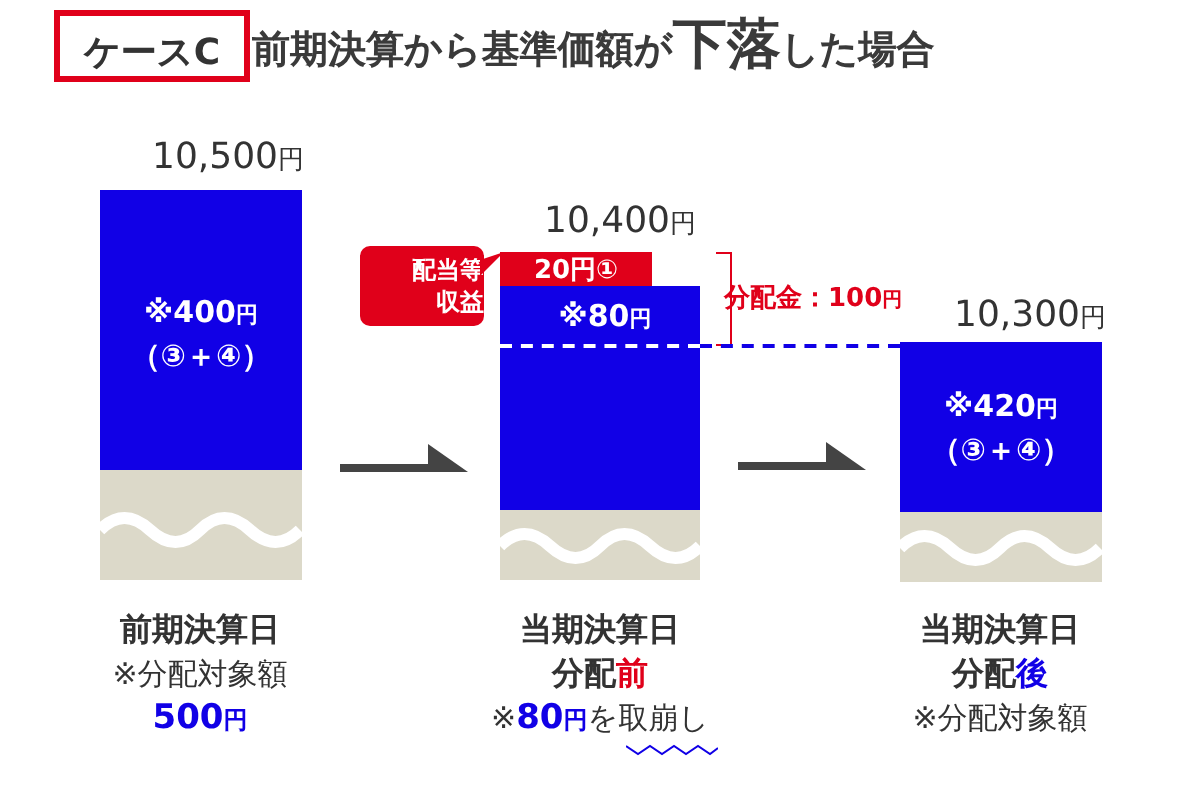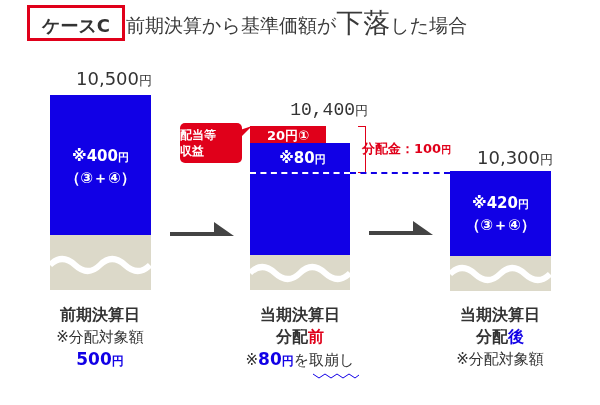--- a/index.html
+++ b/index.html
@@ -1,30 +1,30 @@
 <!DOCTYPE html>
 <html><head>
 <meta charset="utf-8">
 <style>
   html,body{margin:0;padding:0;background:#fff;}
   body{width:600px;height:405px;position:relative;overflow:hidden;font-family:"DejaVu Sans","Liberation Sans",sans-serif;color:#333;}
   .abs{position:absolute;}
   .case-box{left:27px;top:5px;width:98px;height:36px;border:3px solid #e0001a;box-sizing:border-box;display:flex;align-items:flex-end;justify-content:center;font-size:18px;font-weight:bold;color:#333;}
-  .title{left:126px;top:8px;font-size:19px;font-weight:normal;color:#3a3a3a;white-space:nowrap;line-height:30px;}
+  .title{left:126px;top:8px;font-size:19px;font-weight:bold;color:#3a3a3a;white-space:nowrap;line-height:30px;}
   .title .big{font-size:27px;}
   .value-label{font-size:18px;color:#333;text-align:right;white-space:nowrap;}
   .value-label .yen{font-size:13px;}
   .bar{background:#1100e6;}
   .base{background:#dcd9c9;overflow:hidden;}
   .bar-text{color:#fff;font-size:15px;text-align:center;line-height:20px;font-weight:bold;}
   .bar-text .yen{font-size:11px;}
   .arrow{height:4px;background:#444;}
   .arrow-head{width:0;height:0;border-left:20px solid #444;border-top:14px solid transparent;}
   .red-bar{background:#e0001a;color:#fff;font-size:13px;font-weight:bold;text-align:center;line-height:19px;}
-  .callout{background:#e0001a;color:#fff;font-size:12px;font-weight:bold;border-radius:5px;text-align:left;line-height:16px;padding:4px 0;}
+  .callout{background:#e0001a;color:#fff;font-size:12px;font-weight:bold;border-radius:5px;text-align:right;line-height:16px;padding:4px 0;}
   .bracket{border:1.5px solid #e0001a;border-left:none;}
   .dist-label{color:#e0001a;font-size:13px;font-weight:bold;white-space:nowrap;}
   .dashed{border-top:2px dashed #1100e6;}
   .dashed-w{border-top:2px dashed #fff;}
   .cap{font-size:16px;font-weight:bold;color:#333;text-align:center;white-space:nowrap;line-height:22px;}
   .cap2{font-size:15px;color:#333;text-align:center;white-space:nowrap;line-height:22px;}
   .blue-num{color:#1100e6;font-weight:bold;font-size:17px;}
   .blue-num .yen{font-size:12px;}
   .red{color:#e0001a;}
   .blue{color:#1100e6;}
@@ -49,21 +49,21 @@
 </div>
 <div class="abs base" style="left:50px;top:235px;width:101px;height:55px;">
   <svg width="101" height="55">
       <path d="M0,30 Q12,18 25,30 T50,30 T75,30 T100,30" stroke="#fff" stroke-width="6" fill="none"></path>
     </svg>
 </div>
 
 <div class="abs arrow" style="left:170px;top:232px;width:46px;"></div>
 <div class="abs arrow-head" style="left:214px;top:222px;"></div>
 
-<div class="abs value-label" style="left:264px;top:100px;width:104px;font-family:Liberation Mono, monospace;">
+<div class="abs value-label" style="left:244px;top:100px;width:104px;">
   <span>10,400</span><span class="yen">円</span>
 </div>
 <div class="abs red-bar" style="left:250px;top:126px;width:76px;height:17px;">
   <span>20円①</span>
 </div>
 <div class="abs bar" style="left:250px;top:143px;width:100px;height:113px;"></div>
 <div class="abs bar-text" style="left:250px;top:148px;width:105px;">
   <span>※80</span><span class="yen">円</span>
 </div>
 <div class="abs dashed-w" style="left:250px;top:172px;width:100px;"></div>

